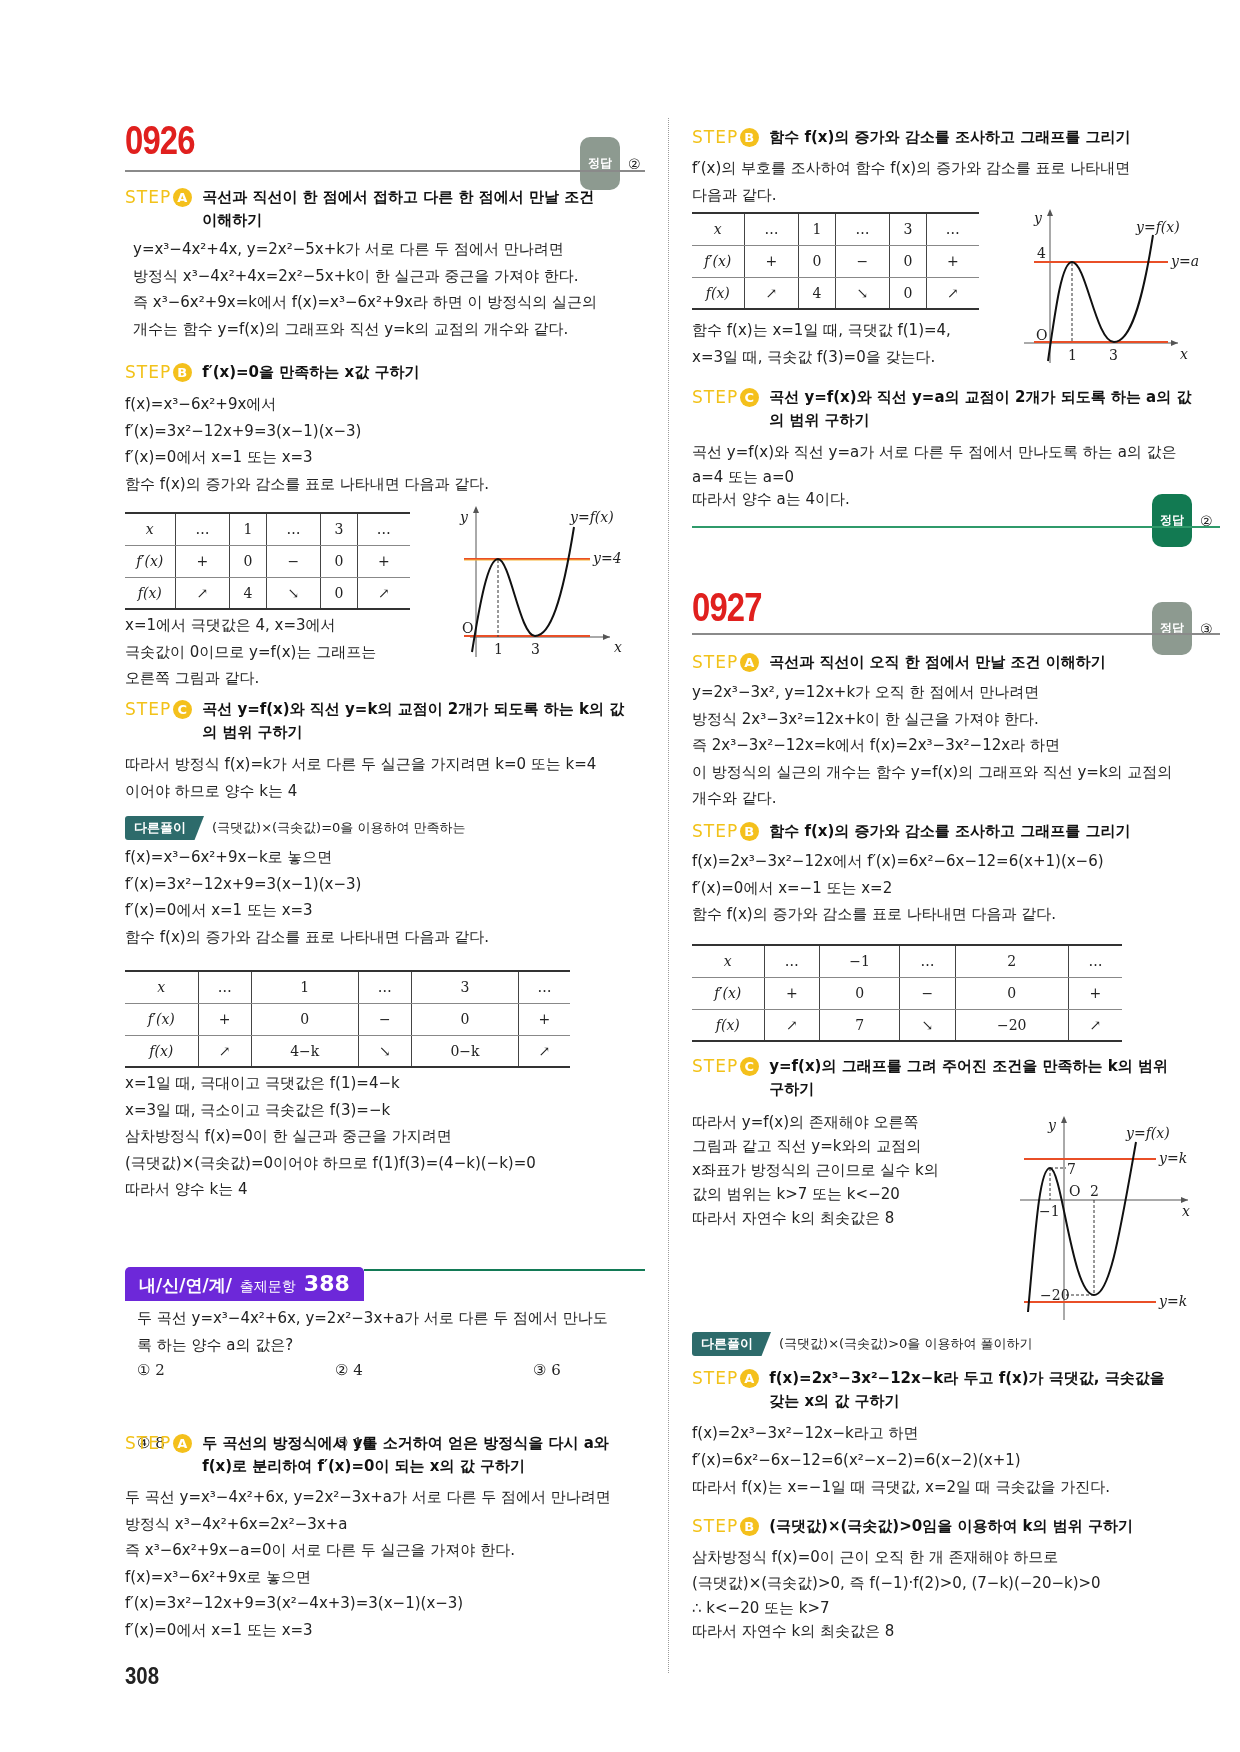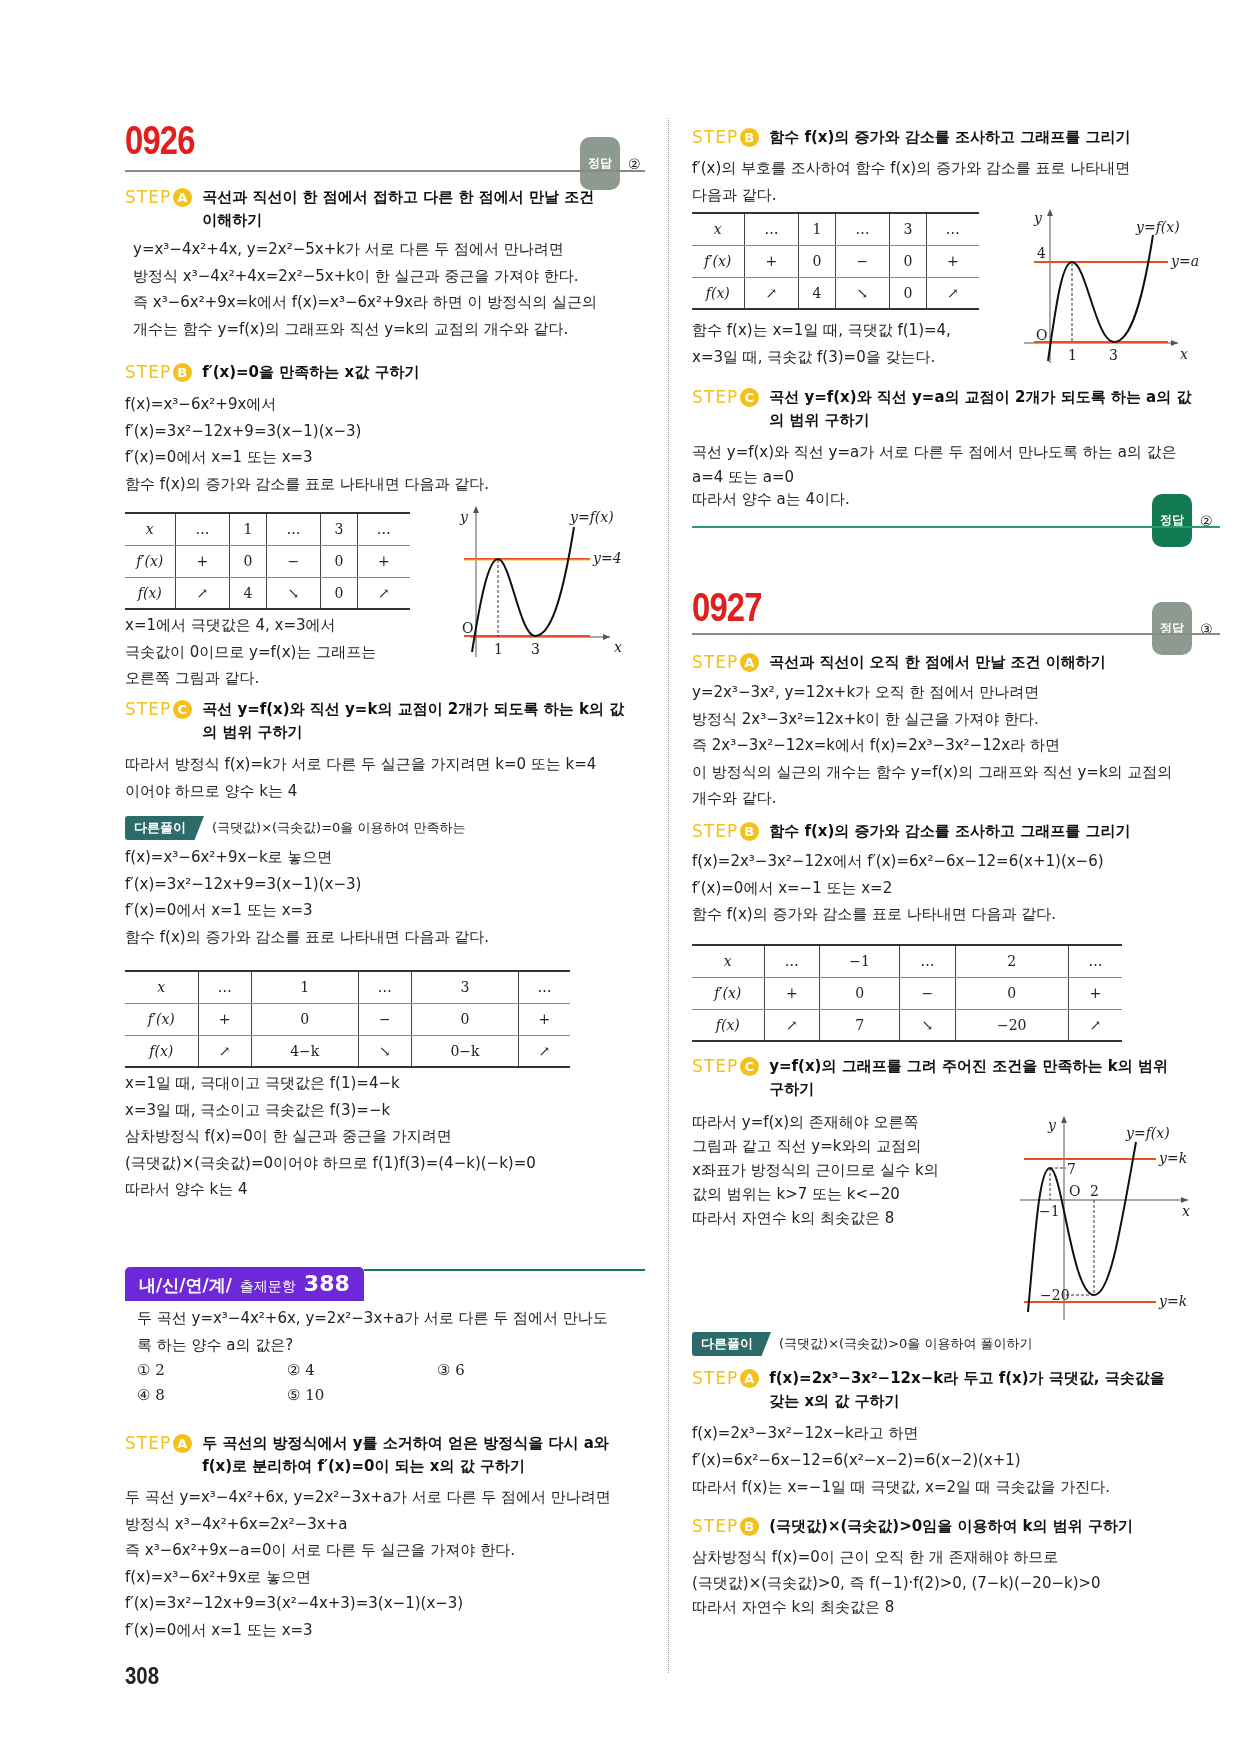--- a/index.html
+++ b/index.html
@@ -25,21 +25,21 @@
   .alt-row { display: flex; align-items: center; gap: 8px; font-size: 13px; }
   table.vt { border-collapse: collapse; font-family: "DejaVu Serif", serif; font-size: 14px; }
   table.vt td { border-left: 1px solid #444; border-bottom: 1px solid #888; text-align: center; height: 32px; }
   table.vt td:first-child { border-left: none; font-style: italic; }
   table.vt tr:first-child td { border-top: 2px solid #333; }
   table.vt tr:last-child td { border-bottom: 2px solid #333; }
   .banner { display: flex; align-items: center; }
   .banner-box { background: #6d28d9; color: #fff; font-weight: bold; font-size: 17px; padding: 4px 14px; border-radius: 5px 5px 0 0; display: flex; align-items: baseline; gap: 8px; }
   .banner-box .num { font-size: 22px; }
   .banner-box .sub { font-size: 14px; font-weight: normal; }
-  .choices { display: grid; grid-template-columns: 150px 150px 150px; font-family: "DejaVu Serif", serif; font-size: 15px; line-height: 25px; }
+  .choices { display: grid; grid-template-columns: 150px 150px 150px; font-family: "DejaVu Serif", serif; font-size: 15px; line-height: 25px; gap: 48px; }
   .page-no { font-family: "Liberation Sans", sans-serif; font-weight: bold; font-size: 24px; transform: scaleX(0.85); transform-origin: left; }
   svg text { font-family: "DejaVu Serif", serif; font-style: italic; font-size: 14px; fill: #222; }
   svg text.up { font-style: normal; }
 </style>
 </head>
 <body>
 
 <div class="divider"></div>
 
 <div class="col col-left">
@@ -436,15 +436,16 @@
   <div class="abs step" style="top:1515px; left:0;">
     <span class="step-tag">
         <span>STEP</span>
         <span class="step-circle">B</span>
       </span>
     <span class="step-title">(극댓값)×(극솟값)&gt;0임을 이용하여 k의 범위 구하기</span>
   </div>
   <div class="abs" style="top:1544px; left:0;">
     <div class="line" style="line-height:26px">삼차방정식 f(x)=0이 근이 오직 한 개 존재해야 하므로</div>
     <div class="line" style="line-height:26px">(극댓값)×(극솟값)&gt;0, 즉 f(−1)·f(2)&gt;0, (7−k)(−20−k)&gt;0</div>
+    <div class="line" style="line-height:24px">∴ k&lt;−20 또는 k&gt;7</div>
     <div class="line" style="line-height:22px">따라서 자연수 k의 최솟값은 8</div>
   </div>
 </div>
 
 </body></html>

